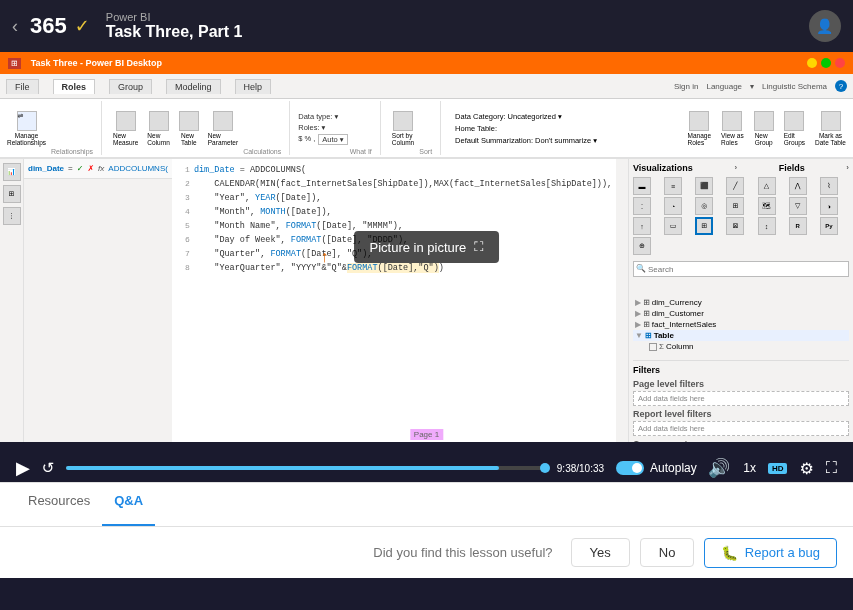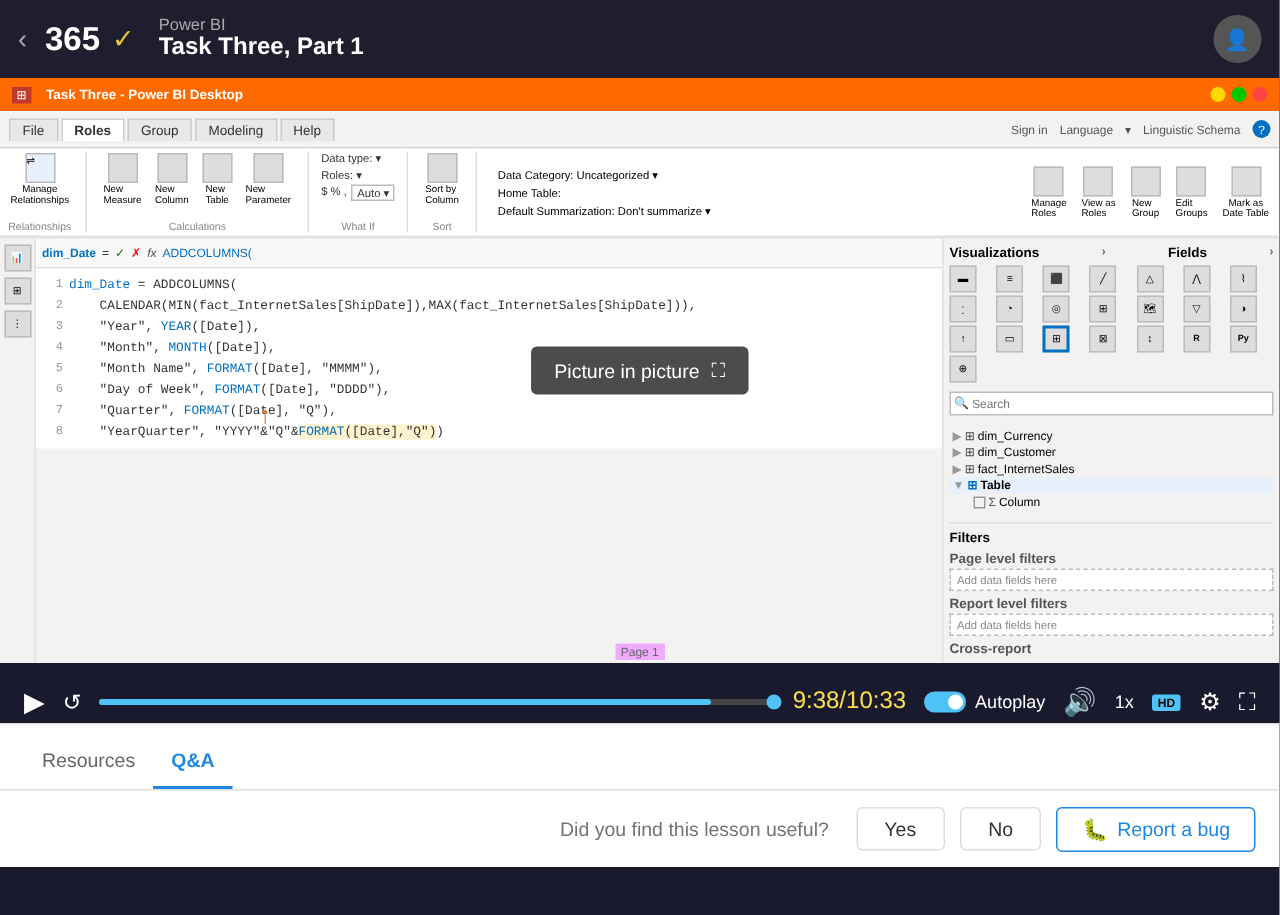--- a/index.html
+++ b/index.html
@@ -129,21 +129,21 @@
     }
     .btn-min { background: #ffd700; }
     .btn-max { background: #00c800; }
     .btn-close { background: #ff4444; }
 
     .pbi-tabs {
       background: #f3f2f1;
       height: 22px;
       display: flex;
       align-items: center;
-      gap: 2px;
+      gap: 14px;
       padding: 12px 6px;
       border-bottom: 1px solid #d0d0d0;
     }
     .pbi-tab {
       font-size: 9px;
       padding: 2px 8px;
       background: #e8e8e8;
       border: 1px solid #ccc;
       border-bottom: none;
       cursor: pointer;
@@ -250,21 +250,21 @@
       justify-content: center;
       font-size: 7px;
     }
     .pbi-search-box {
       width: 100%;
       height: 16px;
       border: 1px solid #bbb;
       padding: 0 3px;
       font-size: 8px;
       background: white;
-      margin-bottom: 4px;
+      margin-bottom: 16px;
     }
     .pbi-field-item {
       font-size: 8px;
       padding: 1px 2px;
       display: flex;
       align-items: center;
       gap: 2px;
     }
     .pbi-field-checkbox {
       width: 8px;
@@ -294,21 +294,21 @@
       height: 60px;
       border-bottom: 2px solid #e0e0e0;
       display: flex;
       padding: 2px 4px;
       gap: 8px;
       align-items: stretch;
       font-size: 8px;
     }
     .pbi-ribbon-group {
       display: flex;
-      flex-direction: column;
+      flex-direction: row;
       border-right: 1px solid #e0e0e0;
       padding-right: 8px;
       gap: 2px;
     }
     .pbi-ribbon-group-label {
       font-size: 7px;
       color: #888;
       text-align: center;
       margin-top: auto;
     }
@@ -370,22 +370,22 @@
     .progress-dot {
       width: 10px;
       height: 10px;
       background: #4fc3f7;
       border-radius: 50%;
       position: absolute;
       right: -5px;
       top: -3px;
     }
     .time-display {
-      font-size: 16px;
-      color: #fde047;
+      font-size: 10px;
+      color: #ffffff;
       white-space: nowrap;
     }
     .autoplay-toggle {
       display: flex;
       align-items: center;
       gap: 6px;
       font-size: 12px;
     }
     .toggle-dot {
       width: 28px;
@@ -421,21 +421,20 @@
       font-size: 16px;
       cursor: pointer;
     }
 
     
     .bottom-tabs {
       height: 44px;
       background: white;
       border-top: 1px solid #e0e0e0;
       display: flex;
-      align-items: flex-end;
       padding: 0 16px;
     }
     .bottom-tab {
       padding: 10px 12px;
       font-size: 13px;
       color: #666;
       cursor: pointer;
       border-bottom: 2px solid transparent;
     }
     .bottom-tab.active {
@@ -631,21 +630,21 @@
     </div>
 
     <div class="pbi-main">
 
       <div class="pbi-icon-bar">
         <div class="pbi-icon-btn">📊</div>
         <div class="pbi-icon-btn">⊞</div>
         <div class="pbi-icon-btn">⋮</div>
       </div>
 
-      <div style="flex:1; display:flex; flex-direction:column; overflow:hidden;">
+      <div style="flex:1; display:flex; overflow:hidden;">
 
         <div class="pbi-formula-bar">
           <span style="font-weight:600; color:#0070c0;">dim_Date</span>
           <span>=</span>
           <span style="color:green;">✓</span>
           <span style="color:red;">✗</span>
           <span style="font-style:italic; color:#555;">fx</span>
           <span style="color:#0070c0; font-size:8px;">ADDCOLUMNS(</span>
         </div>
 

